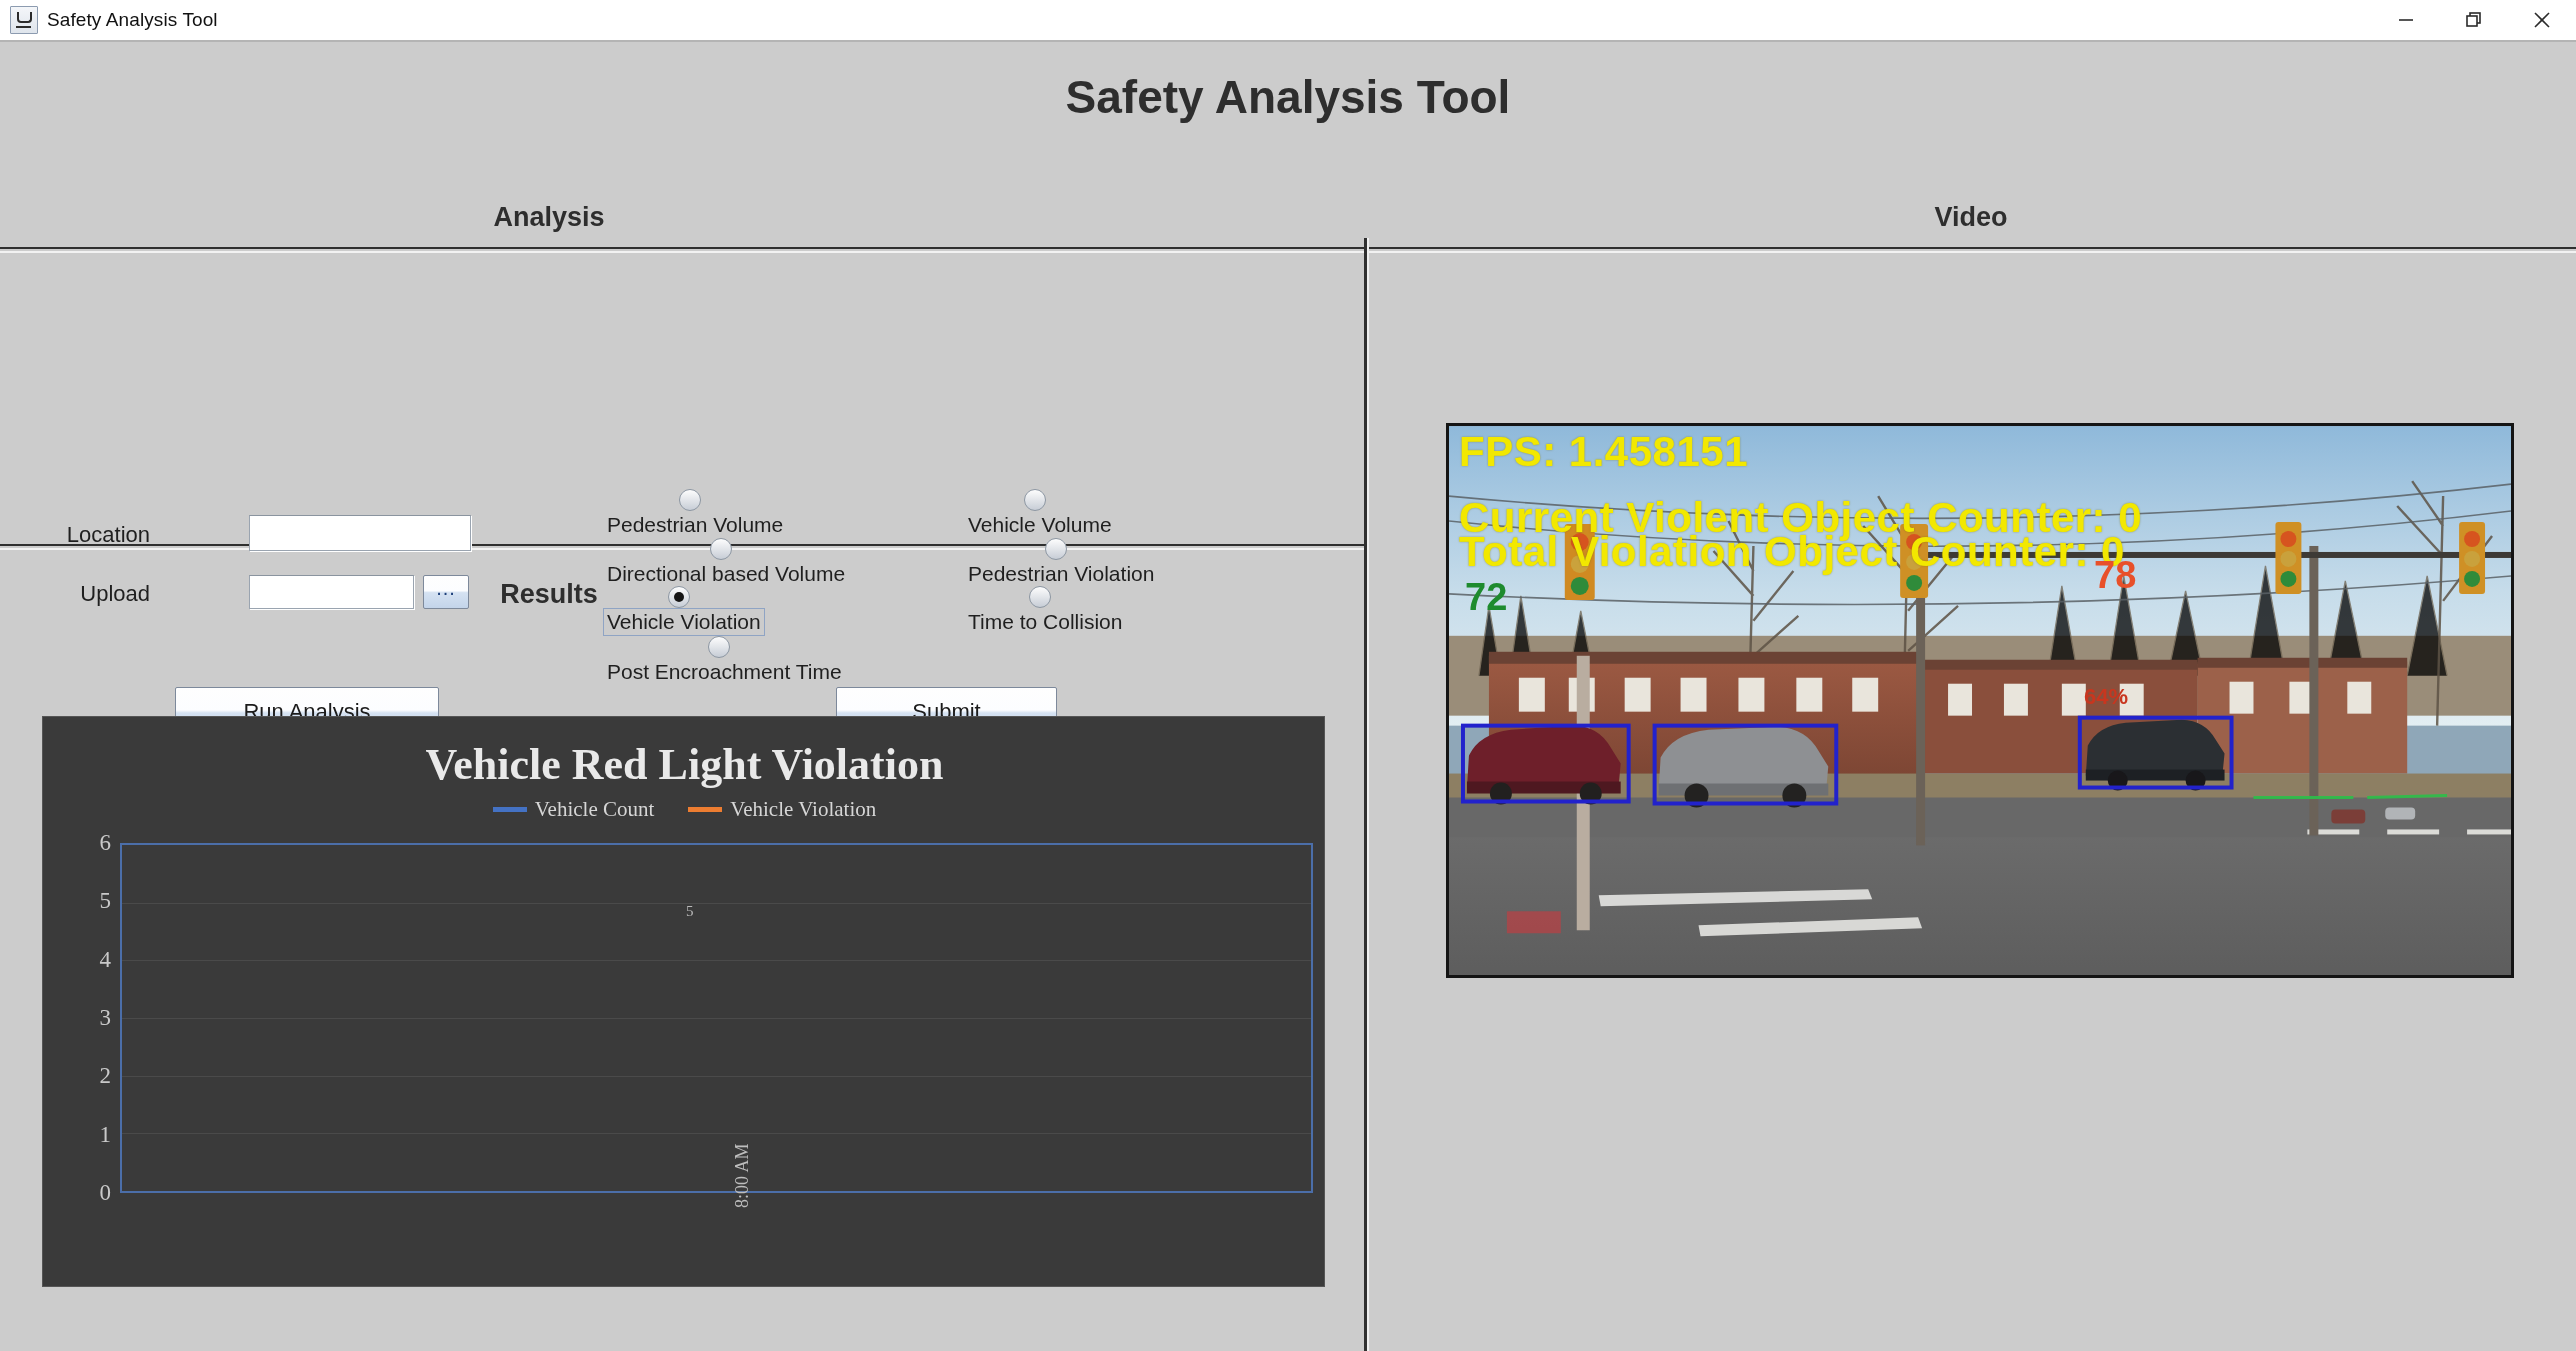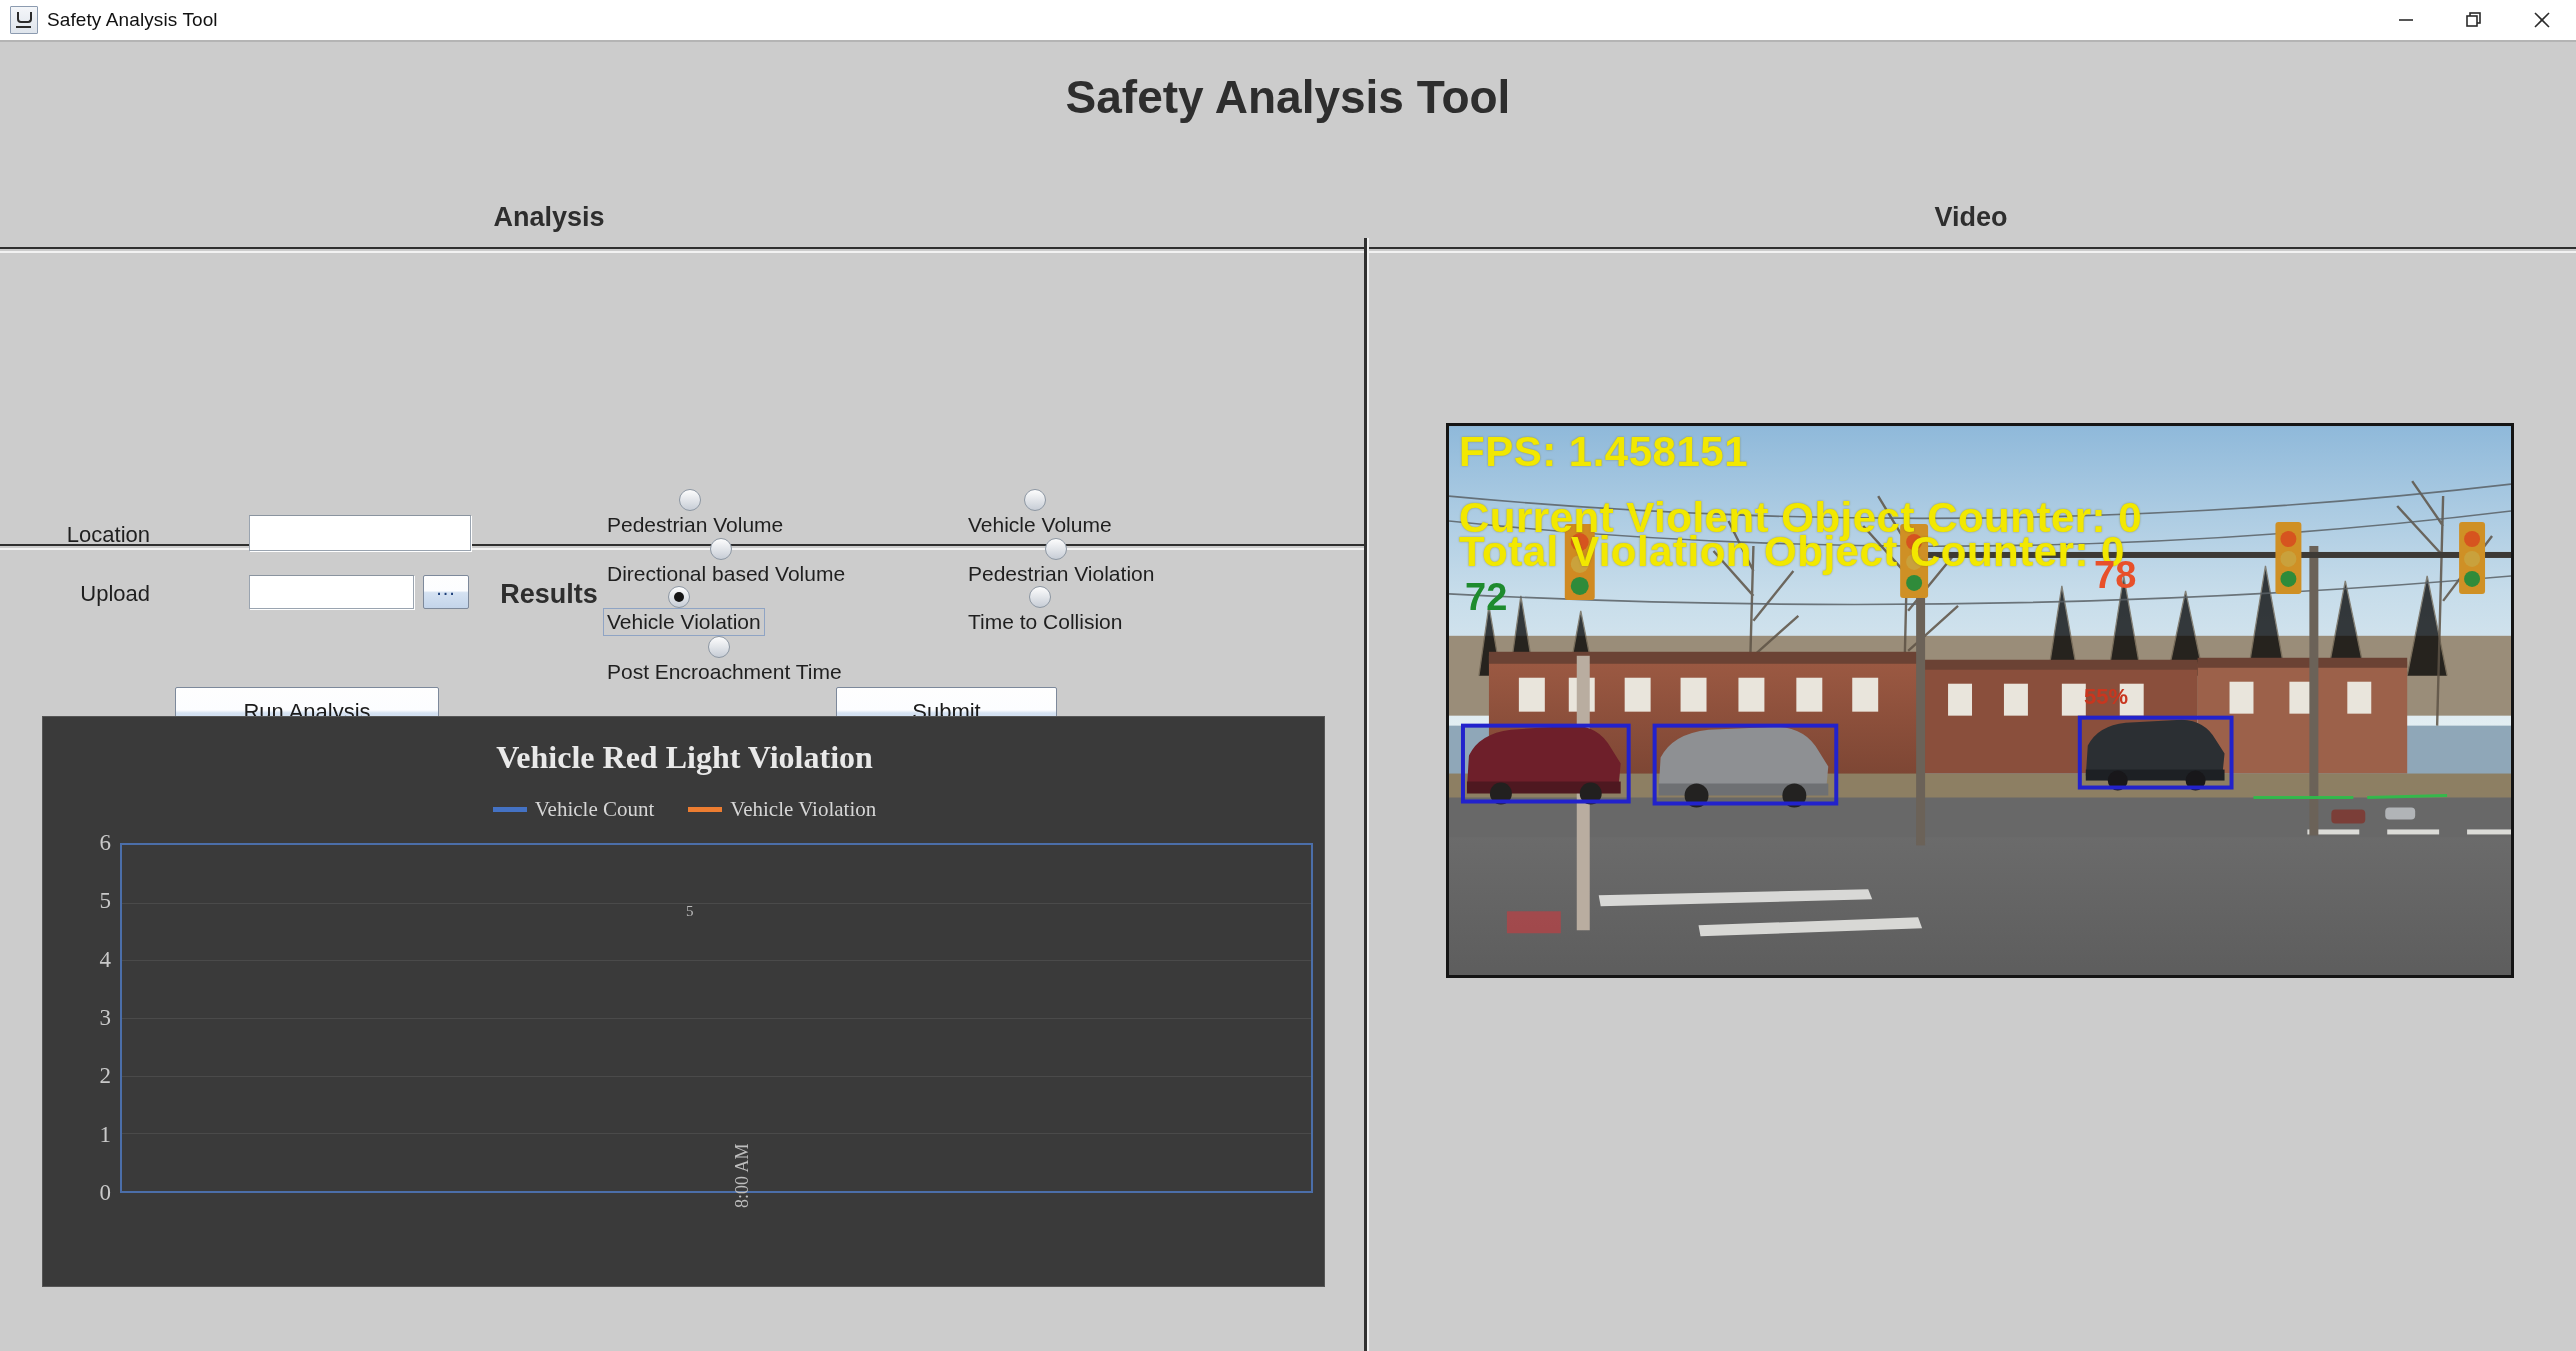--- a/index.html
+++ b/index.html
@@ -132,21 +132,21 @@
   .r-y4{top:379px;}
 
   
   .chart{
     position:absolute;left:42px;top:674px;width:1283px;height:571px;
     background:#3a3a3a;border:1px solid #555;box-sizing:border-box;
     overflow:hidden;
   }
   .chart-title{
     position:absolute;left:0;top:22px;width:1283px;text-align:center;
-    font-family:"Liberation Serif",serif;font-weight:bold;font-size:32px;color:#e9e9e9;
+    font-family:"Liberation Serif",serif;font-weight:bold;font-size:44px;color:#e9e9e9;
   }
   .chart-legend{
     position:absolute;left:0;top:80px;width:1283px;
     display:flex;justify-content:center;gap:34px;align-items:center;
   }
   .leg{display:flex;align-items:center;gap:8px;}
   .leg .swatch{width:34px;height:5px;display:block;}
   .leg .ltext{font-family:"Liberation Serif",serif;font-size:21px;color:#d6d6d6;}
 
   .plot{
@@ -476,18 +476,18 @@
             <path d="M920 372 L1000 370"></path>
         </g>
       </svg>
 
       <div class="ovl ovl1">FPS: 1.458151</div>
       <div class="ovl ovl2">Current Violent Object Counter: 0</div>
       <div class="ovl ovl3">Total Violation Object Counter: 0</div>
 
       <div class="vnum" style="left:16px;top:150px;font-size:38px;color:#1e8b2e;">72</div>
       <div class="vnum" style="left:645px;top:128px;font-size:38px;color:#e8502a;">78</div>
-      <div class="vnum" style="left:635px;top:258px;font-size:22px;color:#c8361f;">55%</div>
+      <div class="vnum" style="left:635px;top:258px;font-size:22px;color:#c8361f;">64%</div>
     </div>
 
   </div>
 </div>
 
 
 </body></html>

